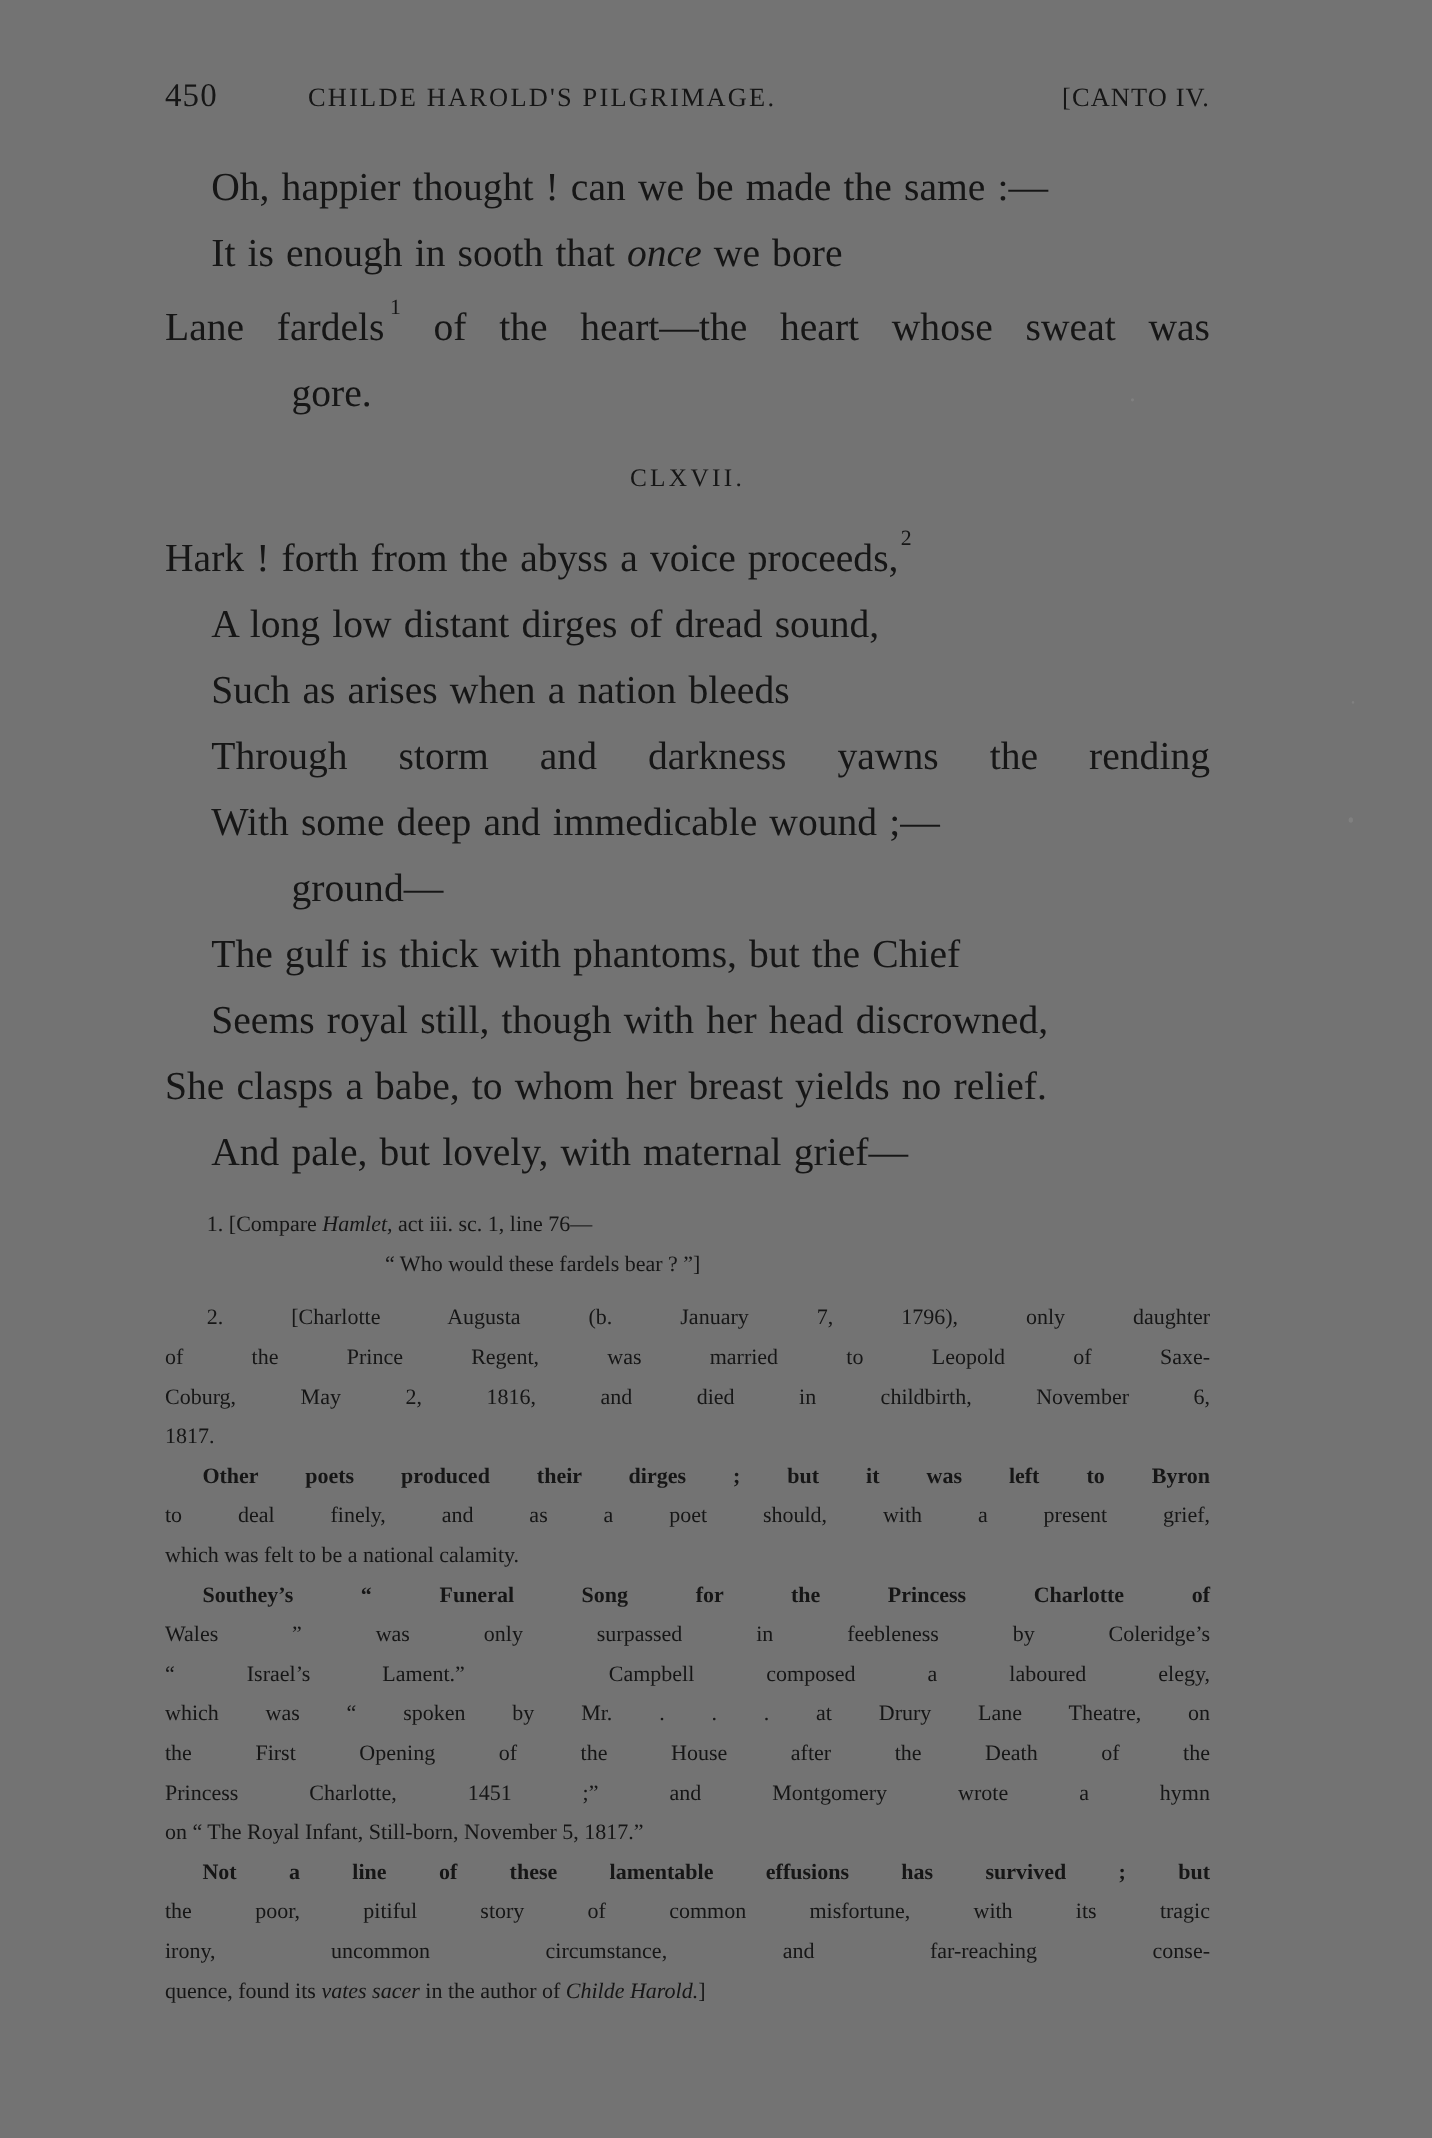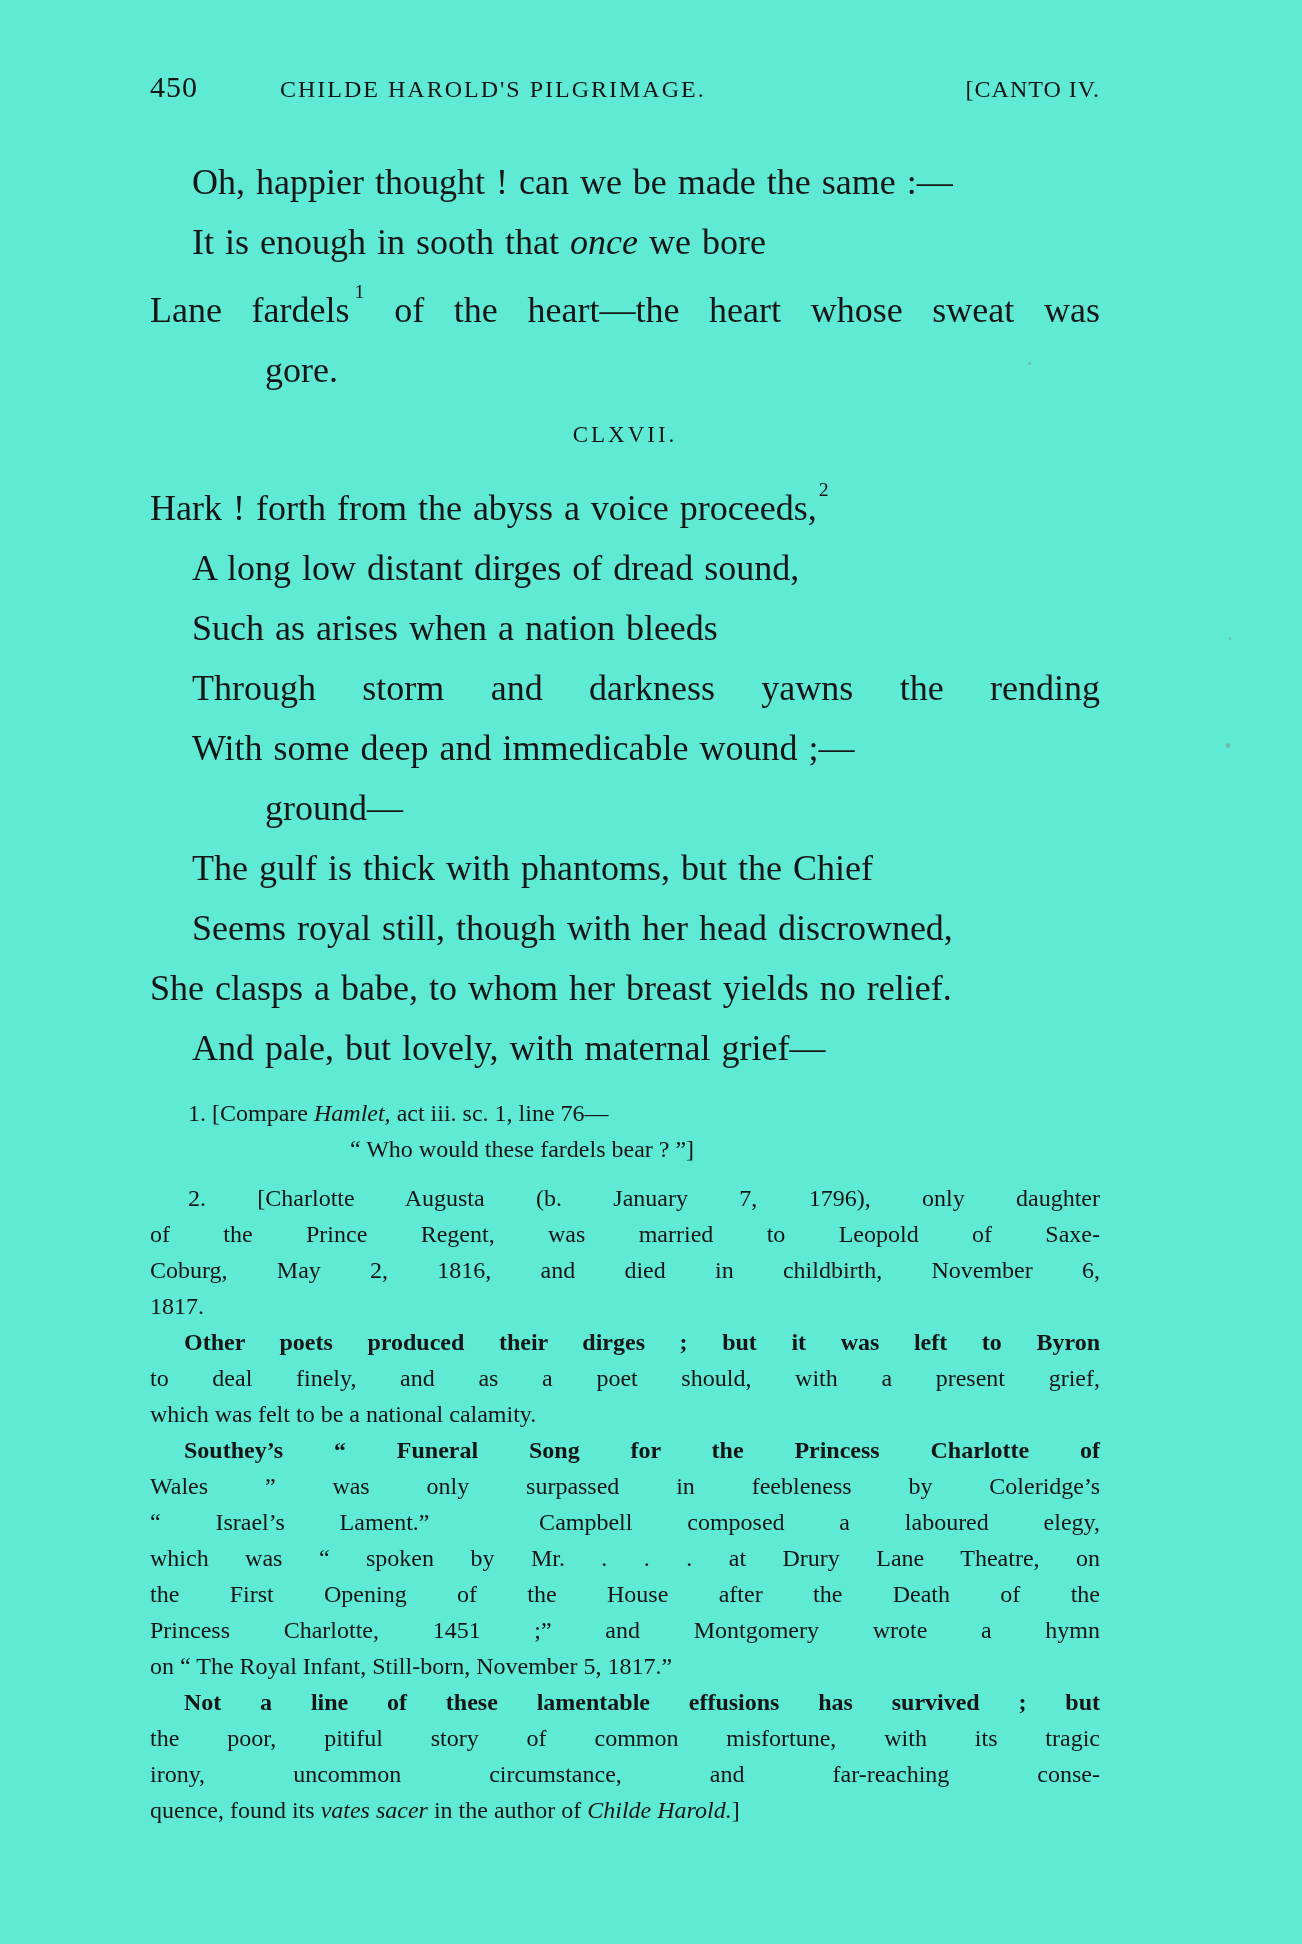--- a/index.html
+++ b/index.html
@@ -1,45 +1,45 @@
 <!DOCTYPE html>
 <html><head>
 <meta charset="utf-8">
 <style>
   html,body{margin:0;padding:0;background:#ffffff;}
   .page{
     position:relative;
     width:1302px;height:1944px;
-    background:#5eead4;
+    background:#737373;
     font-family:"Liberation Serif","DejaVu Serif",serif;
     color:#161616;
     overflow:hidden;
   }
   .block{position:absolute;left:150px;width:950px;}
   
   .runhead{top:70px;display:flex;align-items:baseline;line-height:34px;}
   .pagenum{font-size:30px;width:130px;letter-spacing:1px;}
   .runtitle{flex:1;text-align:left;font-size:24px;letter-spacing:2px;white-space:nowrap;}
   .runcanto{width:180px;text-align:right;font-size:24px;letter-spacing:1px;white-space:nowrap;}
   
   .poem{font-size:36px;word-spacing:2px;}
-  .stanza1{top:152px;}
+  .stanza1{top:140px;}
   .stanza1 .pline{line-height:60px;}
   .stanza2{top:470px;}
   .stanza2 .pline{line-height:60px;}
   .indent1{padding-left:42px;}
   .indent2{padding-left:115px;}
   .just{text-align:justify;text-align-last:justify;}
   .just.indent1{padding-left:42px;}
   sup.ref{font-size:0.55em;position:relative;top:-0.55em;margin-left:5px;}
   sup.ref2{font-size:0.55em;position:relative;top:-0.55em;margin-left:2px;}
   
   .stanzahead{top:420px;text-align:center;font-size:23px;letter-spacing:3px;line-height:30px;}
   
-  .fn{font-size:24px;}
+  .fn{font-size:20px;}
   .fn1{top:1095px;}
   .fn1 .fline{line-height:40px;}
   .fn2{top:1180px;}
   .fn .fline{line-height:36px;}
   .fnindent{padding-left:38px;}
   .parindent{padding-left:34px;font-weight:bold;}
   .fnquote{padding-left:200px;}
   .fjust{text-align:justify;text-align-last:justify;}
   .it{font-style:italic;}
   .speck{position:absolute;border-radius:50%;background:#8a8a8a;opacity:.55;}

